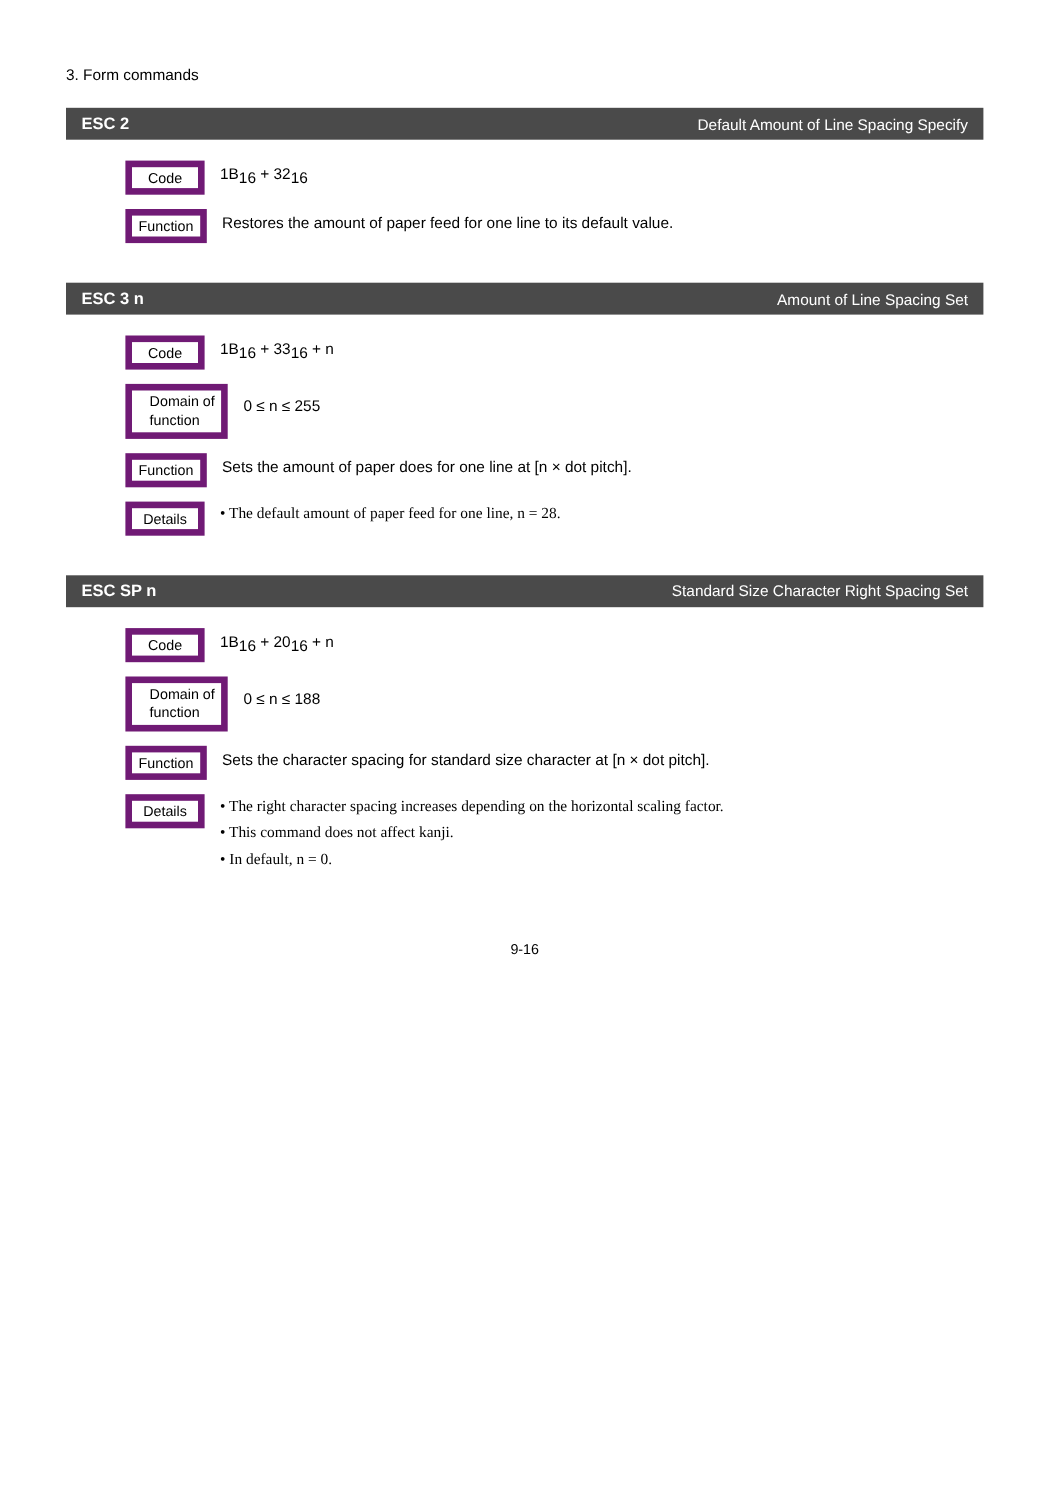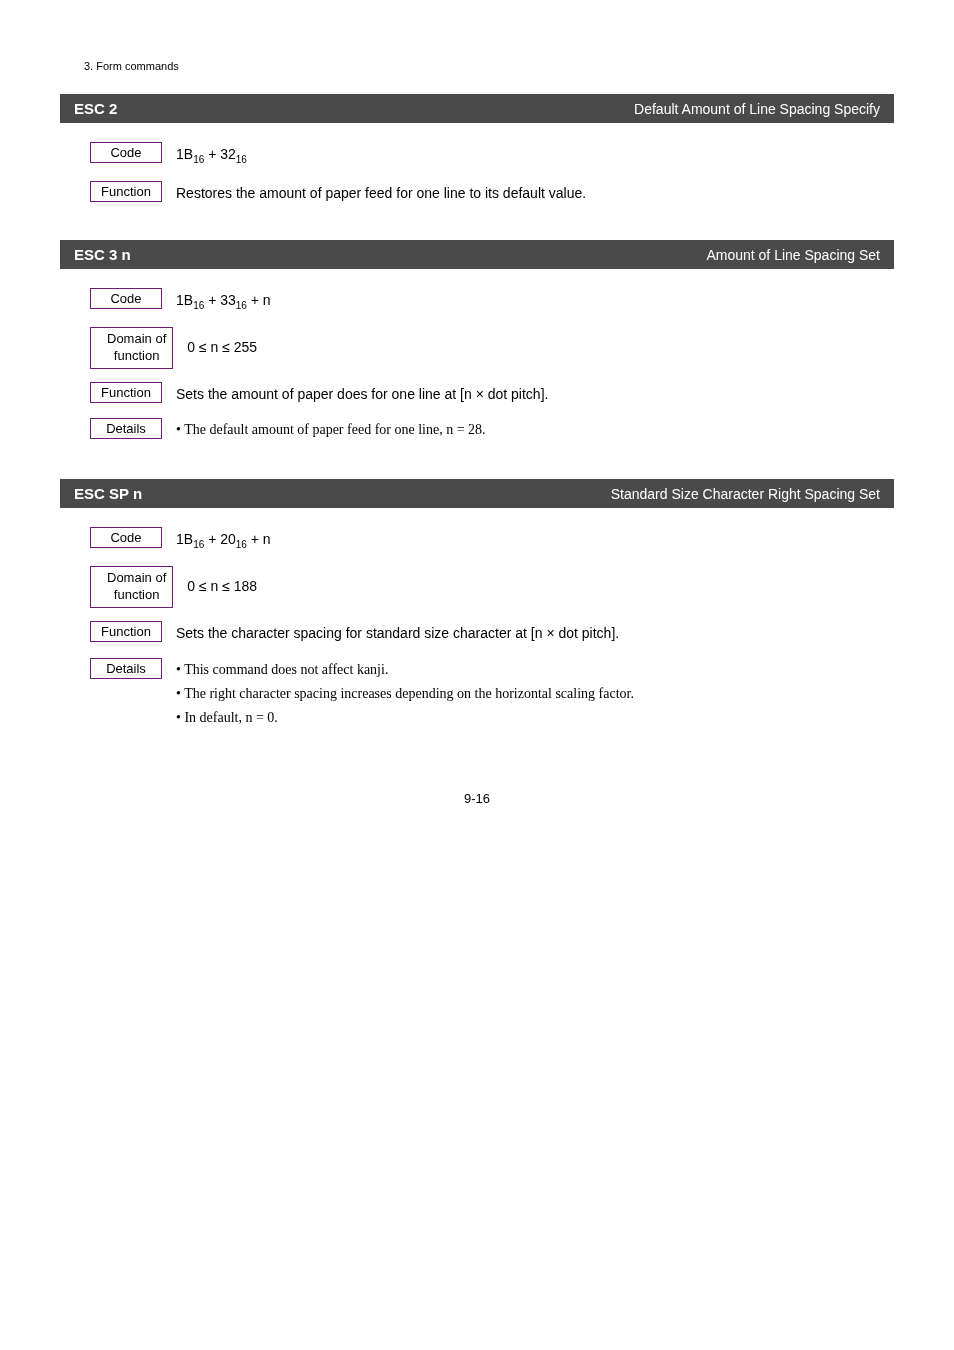--- a/index.html
+++ b/index.html
@@ -33,63 +33,63 @@
       font-size: 14px;
     }
 
     .row {
       display: flex;
       align-items: flex-start;
       margin-bottom: 12px;
       margin-left: 30px;
     }
     .label-box {
-      border: 1px solid #701a75;
+      border: 6px solid #701a75;
       padding: 2px 6px;
       min-width: 72px;
       text-align: center;
       font-size: 13px;
       background: #fff;
       flex-shrink: 0;
       margin-right: 14px;
       margin-top: 1px;
+      margin-left: 24px;
     }
     .label-box.tall {
       min-height: 42px;
       display: flex;
       align-items: center;
       justify-content: center;
-      text-align: center;
+      text-align: left;
       line-height: 1.3;
       padding-left: 16px;
     }
     .row-content {
       flex: 1;
       font-size: 14px;
       line-height: 1.6;
       padding-top: 2px;
     }
 
     .command-block {
       margin-bottom: 36px;
     }
 
     .page-section-title {
-      font-size: 11px;
+      font-size: 14px;
       margin-bottom: 22px;
-      margin-left: 24px;
     }
 
     .page-number {
       text-align: center;
       margin-top: 60px;
       font-size: 13px;
     }
     sub {
-      font-size: 10px;
+      font-size: 14px;
     }
 
     .bullet-list {
       list-style: none;
       padding: 0;
     }
     .bullet-list li::before {
       content: "• ";
     }
     .bullet-list li {
@@ -179,21 +179,21 @@
     <div class="label-box">Function</div>
     <div class="row-content">
       Sets the character spacing for standard size character at [n × dot pitch].
     </div>
   </div>
 
   <div class="row">
     <div class="label-box">Details</div>
     <div class="row-content">
       <ul class="bullet-list">
+        <li>The right character spacing increases depending on the horizontal scaling factor.</li>
         <li>This command does not affect kanji.</li>
-        <li>The right character spacing increases depending on the horizontal scaling factor.</li>
         <li>In default, n = 0.</li>
       </ul>
     </div>
   </div>
 </div>
 
 <div class="page-number">9-16</div>
 
 </body></html>

